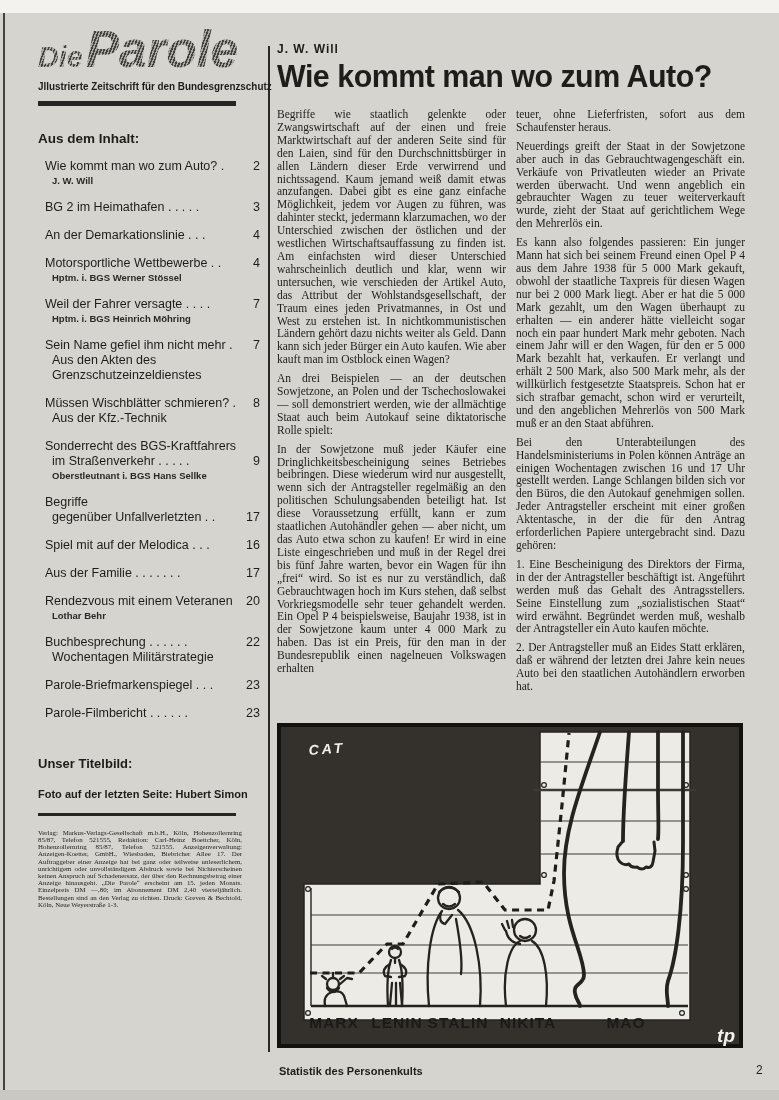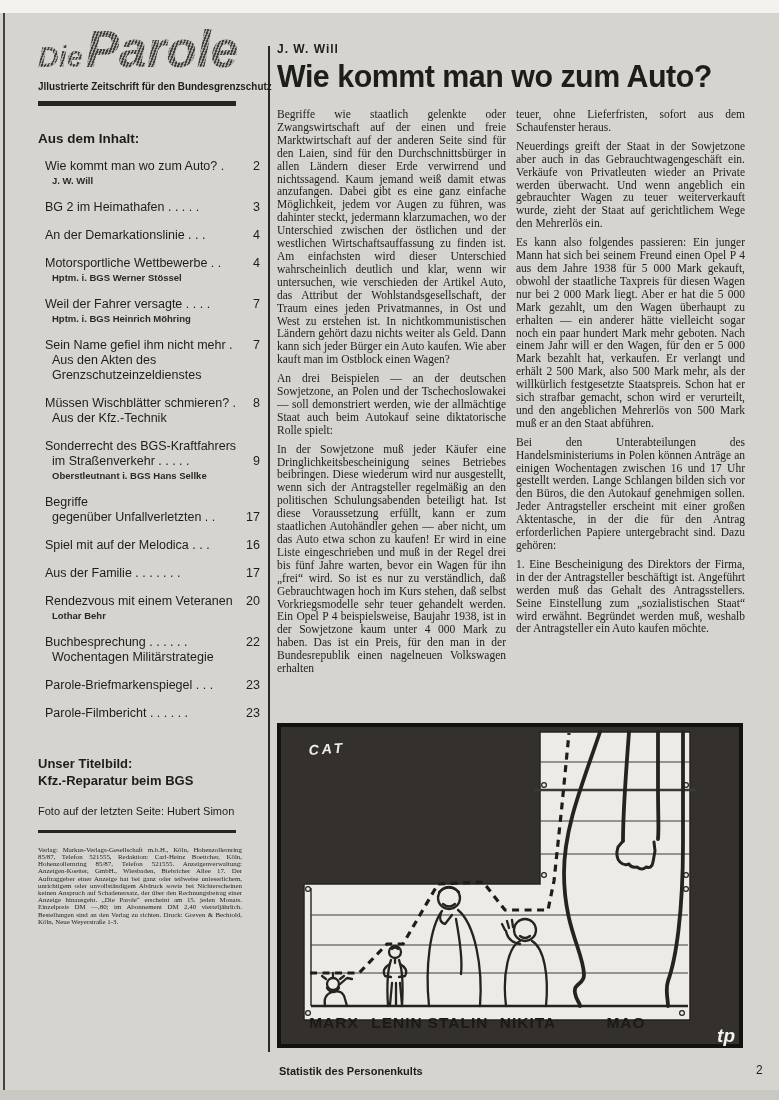--- a/index.html
+++ b/index.html
@@ -29,21 +29,21 @@
   .toc-heading{margin-top:25px;font-weight:bold;font-size:13.5px;}
   .toc{margin-top:5px;font-size:12.5px;}
   .toc-row{display:flex;line-height:15px;}
   .toc-row.k-t{margin-top:13px;margin-left:7px;}
   .toc-row.k-c{padding-left:14px;}
   .toc-row.k-s{padding-left:14px;font-size:9.5px;font-weight:bold;line-height:13px;color:#2a2927;}
   .toc-text{flex:1;}
   .toc-page{margin-left:4px;text-align:right;min-width:18px;}
   .titelbild{margin-top:34px;font-weight:bold;font-size:13px;line-height:17px;}
   .titelbild .foto{font-weight:normal;font-size:10px;margin-top:2px;}
-  .lastpage{margin-top:16px;font-weight:normal;font-size:11px;}
+  .lastpage{margin-top:16px;font-weight:bold;font-size:11px;}
   .rule-thin{margin-top:13px;width:198px;height:3px;background:#262523;}
   .imprint{margin-top:13px;width:204px;font-family:"Liberation Serif",serif;
            font-size:6.9px;line-height:7.2px;text-align:justify;color:#232220;}
 
   
   .main{position:absolute;left:277px;top:42px;width:468px;}
   .byline{font-weight:bold;font-size:12px;letter-spacing:1px;}
   .headline{margin-top:3px;font-weight:bold;font-size:31px;letter-spacing:-.5px;
             white-space:nowrap;transform:scaleX(.98);transform-origin:left;}
   .cols{display:flex;gap:10px;margin-top:13px;height:600px;overflow:hidden;}
@@ -175,21 +175,20 @@
       <span class="toc-page">23</span>
     </div>
       <div class="toc-row k-t">
       <span class="toc-text">Parole-Filmbericht  .  .  .  .  .  .</span>
       <span class="toc-page">23</span>
     </div>
     </div>
 
   <div class="titelbild">
     <div>Unser Titelbild:</div>
-    <div>Kfz.-Reparatur beim BGS</div>
   </div>
   <div class="lastpage">Foto auf der letzten Seite: Hubert Simon</div>
   <div class="rule-thin"></div>
   <div class="imprint">Verlag: Markus-Verlags-Gesellschaft m.b.H., Köln, Hohenzollernring 85/87, Telefon 521555, Redaktion: Carl-Heinz Boettcher, Köln, Hohenzollernring 85/87, Telefon 521555. Anzeigenverwaltung: Anzeigen-Koetter, GmbH., Wiesbaden, Biebricher Allee 17. Der Auftraggeber einer Anzeige hat bei ganz oder teilweise unleserlichem, unrichtigem oder unvollständigem Abdruck sowie bei Nichterscheinen keinen Anspruch auf Schadenersatz, der über den Rechnungsbetrag einer Anzeige hinausgeht. „Die Parole“ erscheint am 15. jeden Monats. Einzelpreis DM —,80; im Abonnement DM 2,40 vierteljährlich. Bestellungen sind an den Verlag zu richten. Druck: Greven &amp; Bechtold, Köln, Neue Weyerstraße 1-3.</div>
 </div>
 
 <div class="main">
   <div class="byline">J. W. Will</div>
   <div class="headline">Wie kommt man wo zum Auto?</div>
 
@@ -198,20 +197,21 @@
         <p>Begriffe wie staatlich gelenkte oder Zwangswirtschaft auf der einen und freie Marktwirtschaft auf der anderen Seite sind für den Laien, sind für den Durchschnittsbürger in allen Ländern dieser Erde verwirrend und nichtssagend. Kaum jemand weiß damit etwas anzufangen. Dabei gibt es eine ganz einfache Möglichkeit, jedem vor Augen zu führen, was dahinter steckt, jedermann klarzumachen, wo der Unterschied zwischen der östlichen und der westlichen Wirtschaftsauffassung zu finden ist. Am einfachsten wird dieser Unterschied wahrscheinlich deutlich und klar, wenn wir untersuchen, wie verschieden der Artikel Auto, das Attribut der Wohlstandsgesellschaft, der Traum eines jeden Privatmannes, in Ost und West zu erstehen ist. In nichtkommunistischen Ländern gehört dazu nichts weiter als Geld. Dann kann sich jeder Bürger ein Auto kaufen. Wie aber kauft man im Ostblock einen Wagen?</p>
         <p>An drei Beispielen — an der deutschen Sowjetzone, an Polen und der Tschechoslowakei — soll demonstriert werden, wie der allmächtige Staat auch beim Autokauf seine diktatorische Rolle spielt:</p>
         <p>In der Sowjetzone muß jeder Käufer eine Dringlichkeitsbescheinigung seines Betriebes beibringen. Diese wiederum wird nur ausgestellt, wenn sich der Antragsteller regelmäßig an den politischen Schulungsabenden beteiligt hat. Ist diese Voraussetzung erfüllt, kann er zum staatlichen Autohändler gehen — aber nicht, um das Auto etwa schon zu kaufen! Er wird in eine Liste eingeschrieben und muß in der Regel drei bis fünf Jahre warten, bevor ein Wagen für ihn „frei“ wird. So ist es nur zu verständlich, daß Gebrauchtwagen hoch im Kurs stehen, daß selbst Vorkriegsmodelle sehr teuer gehandelt werden. Ein Opel P 4 beispielsweise, Baujahr 1938, ist in der Sowjetzone kaum unter 4 000 Mark zu haben. Das ist ein Preis, für den man in der Bundesrepublik einen nagelneuen Volkswagen erhalten</p>
       </div>
     <div class="col">
         <p>teuer, ohne Lieferfristen, sofort aus dem Schaufenster heraus.</p>
         <p>Neuerdings greift der Staat in der Sowjetzone aber auch in das Gebrauchtwagengeschäft ein. Verkäufe von Privatleuten wieder an Private werden überwacht. Und wenn angeblich ein gebrauchter Wagen zu teuer weiterverkauft wurde, zieht der Staat auf gerichtlichem Wege den Mehrerlös ein.</p>
         <p>Es kann also folgendes passieren: Ein junger Mann hat sich bei seinem Freund einen Opel P 4 aus dem Jahre 1938 für 5 000 Mark gekauft, obwohl der staatliche Taxpreis für diesen Wagen nur bei 2 000 Mark liegt. Aber er hat die 5 000 Mark gezahlt, um den Wagen überhaupt zu erhalten — ein anderer hätte vielleicht sogar noch ein paar hundert Mark mehr geboten. Nach einem Jahr will er den Wagen, für den er 5 000 Mark bezahlt hat, verkaufen. Er verlangt und erhält 2 500 Mark, also 500 Mark mehr, als der willkürlich festgesetzte Staatspreis. Schon hat er sich strafbar gemacht, schon wird er verurteilt, und den angeblichen Mehrerlös von 500 Mark muß er an den Staat abführen.</p>
         <p>Bei den Unterabteilungen des Handelsministeriums in Polen können Anträge an einigen Wochentagen zwischen 16 und 17 Uhr gestellt werden. Lange Schlangen bilden sich vor den Büros, die den Autokauf genehmigen sollen. Jeder Antragsteller erscheint mit einer großen Aktentasche, in der die für den Antrag erforderlichen Papiere untergebracht sind. Dazu gehören:</p>
         <p>1. Eine Bescheinigung des Direktors der Firma, in der der Antragsteller beschäftigt ist. Angeführt werden muß das Gehalt des Antragsstellers. Seine Einstellung zum „sozialistischen Staat“ wird erwähnt. Begründet werden muß, weshalb der Antragsteller ein Auto kaufen möchte.</p>
+        <p>2. Der Antragsteller muß an Eides Statt erklären, daß er während der letzten drei Jahre kein neues Auto bei den staatlichen Autohändlern erworben hat.</p>
       </div>
   </div>
 
   <svg class="cartoon" width="466" height="325" viewBox="0 0 466 325">
     <rect x="2" y="2" width="462" height="321" fill="#34312d" stroke="#121210" stroke-width="4"></rect>
 
     <path d="M27,161 H263 V9 H413 V297 H27 Z" fill="#edebe6" stroke="#24221f" stroke-width="1.5"></path>
 
     <g stroke="#3c3a37" stroke-width="1">
       <line x1="263" y1="39" x2="413" y2="39"></line>

